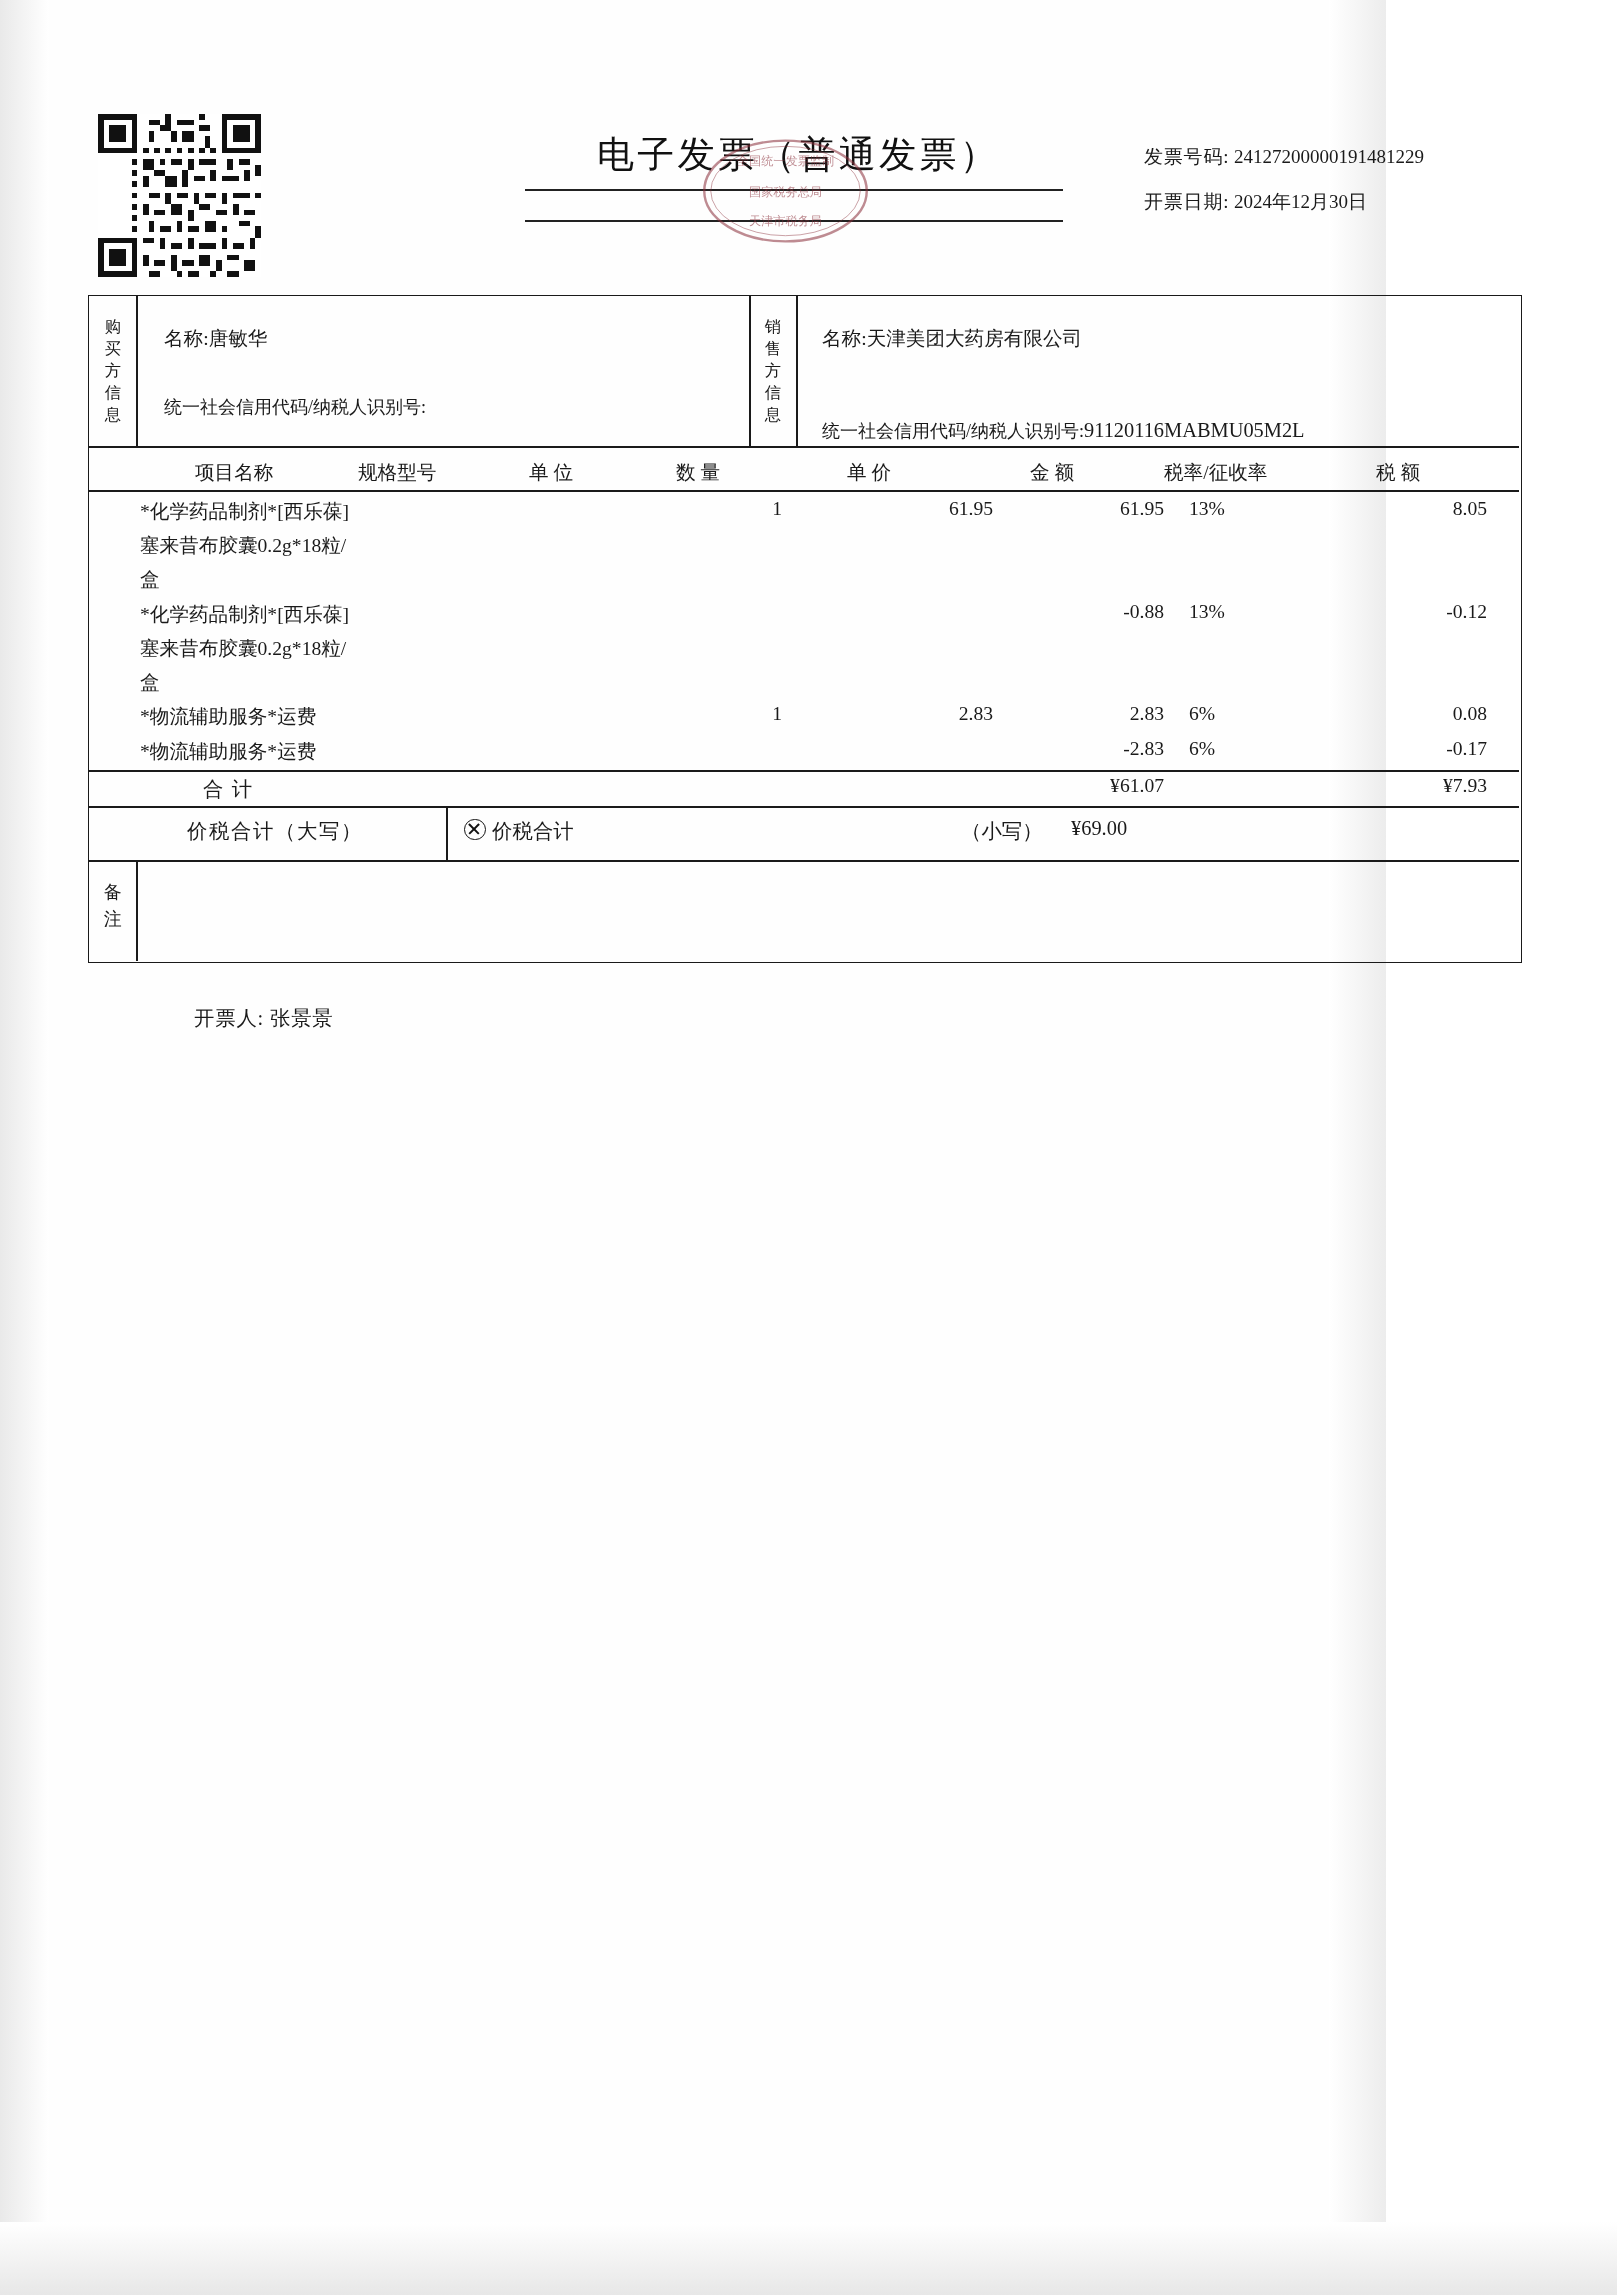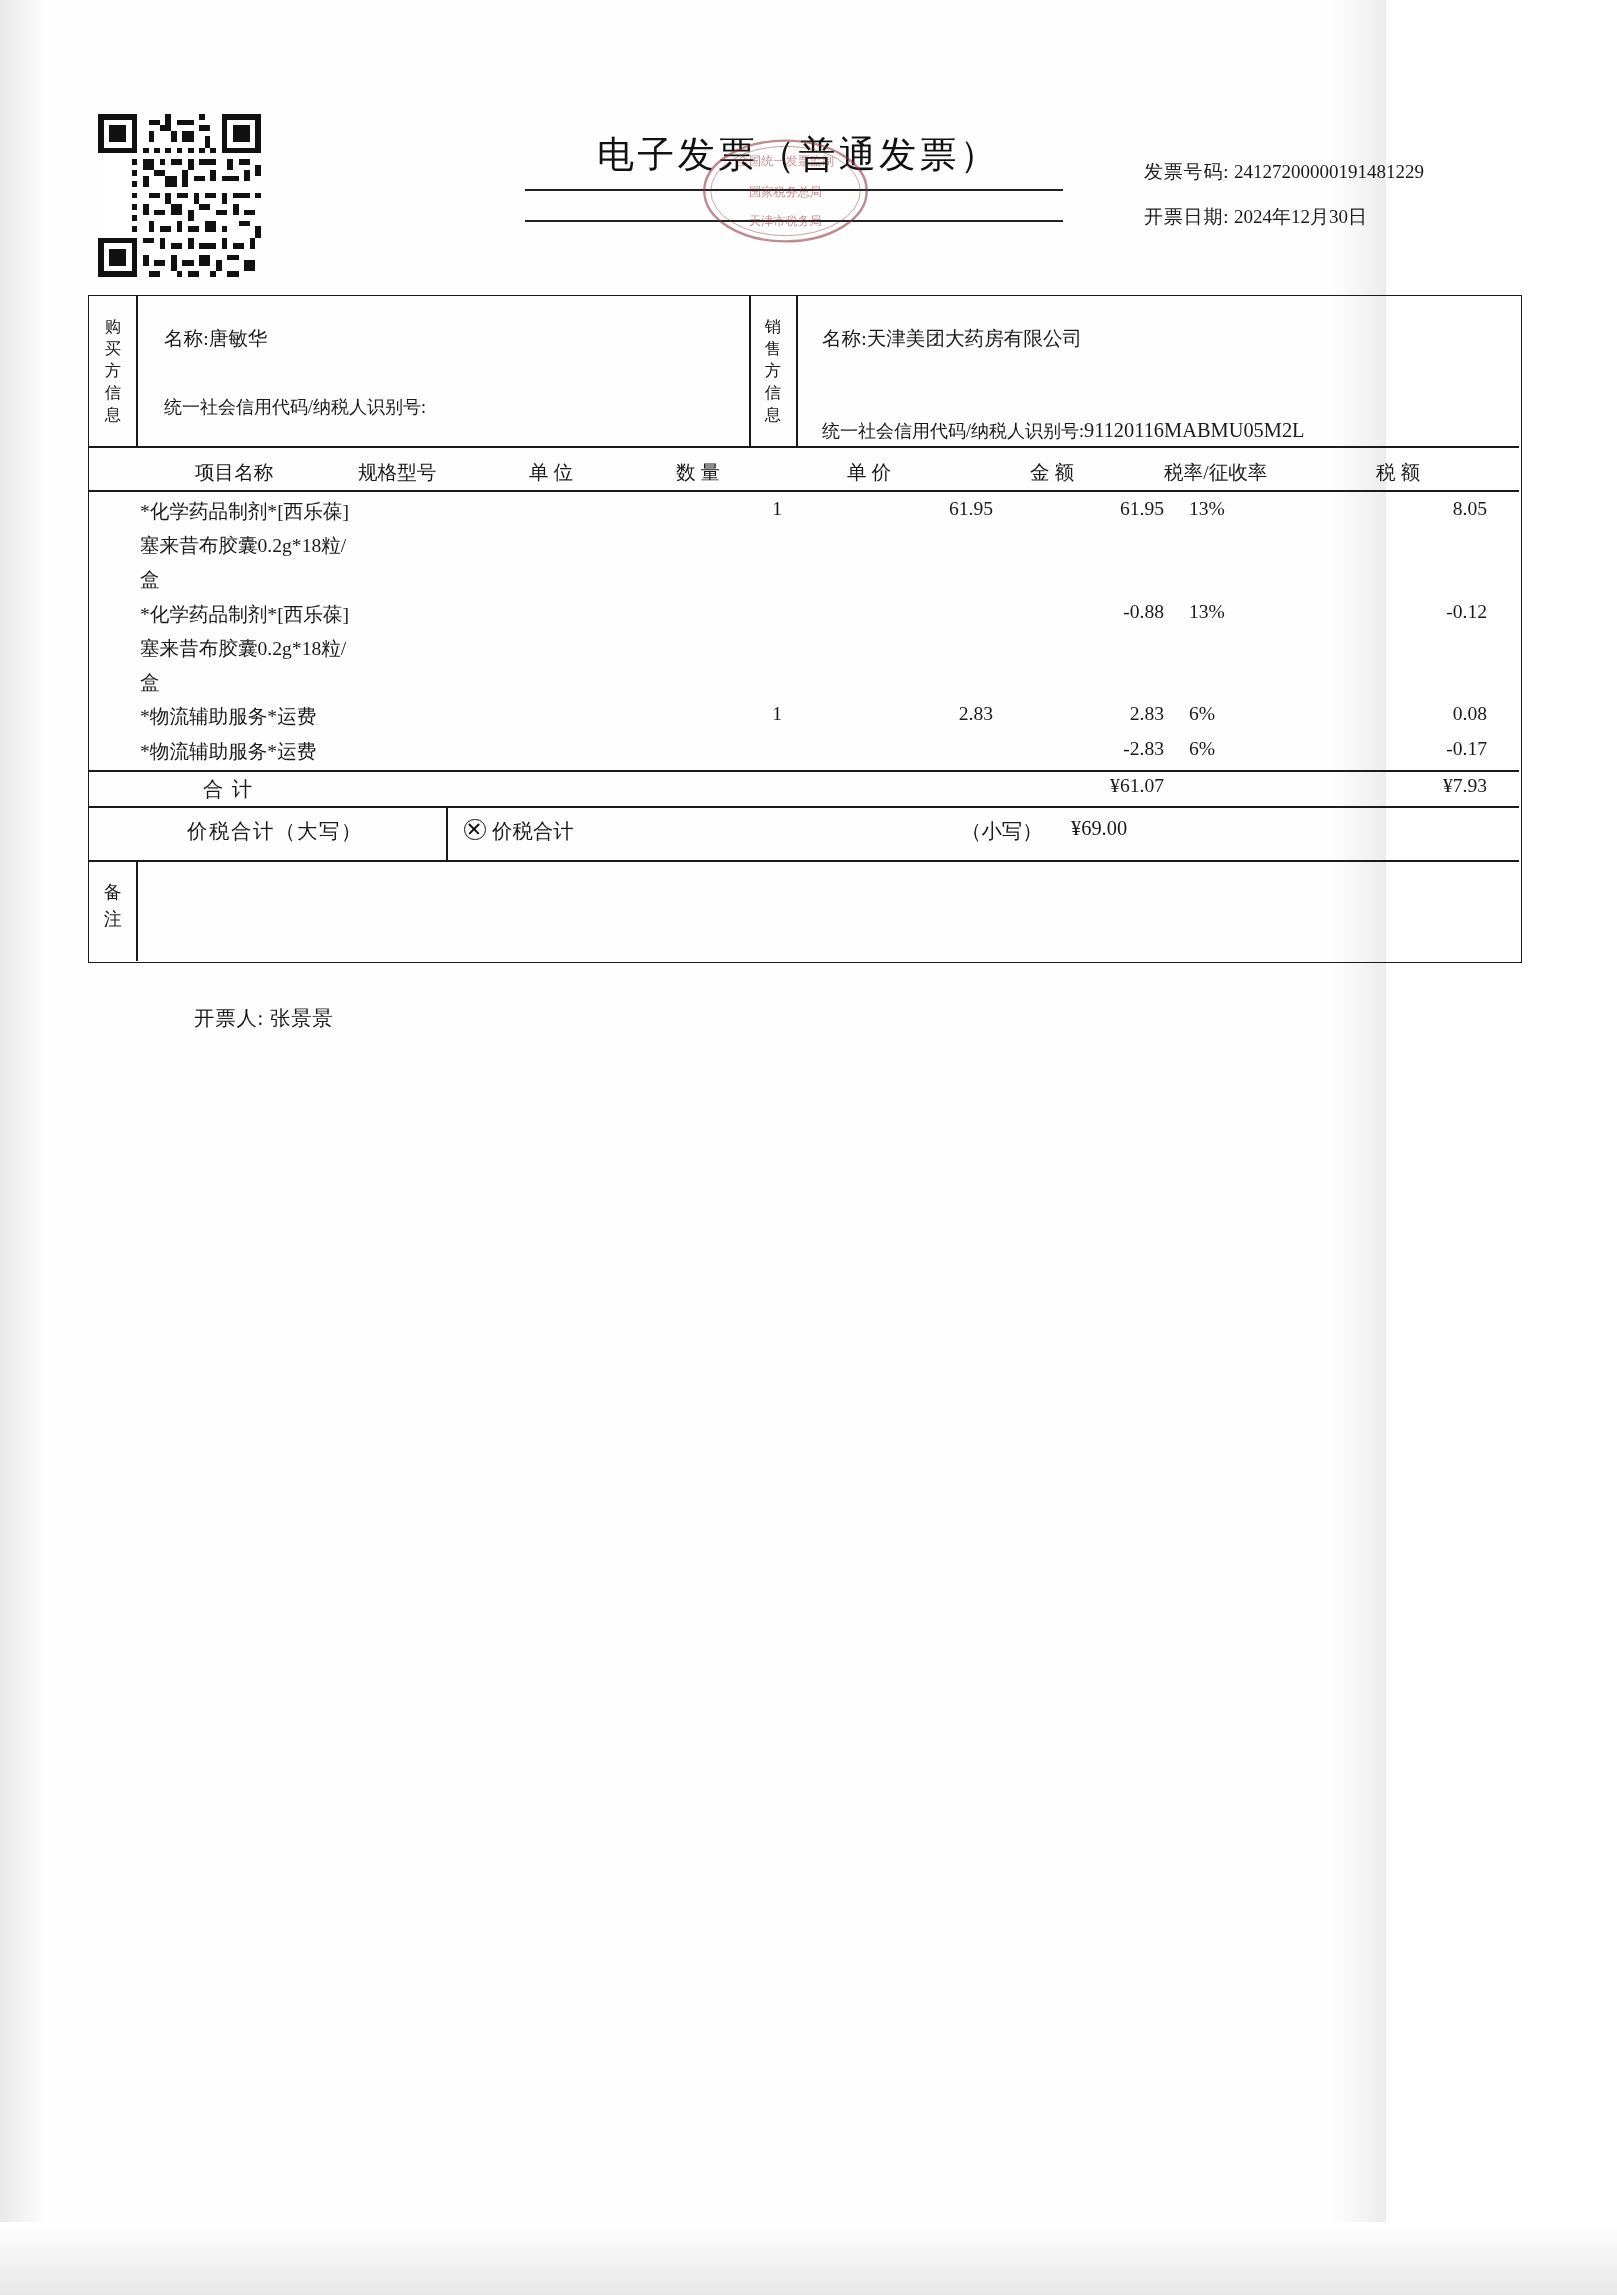--- a/index.html
+++ b/index.html
@@ -83,21 +83,21 @@
     width: 179px;
     height: 130px;
     pointer-events: none;
     opacity: .55;
   }
 
   
   .meta {
     position: absolute;
     left: 1144px;
-    top: 162px;
+    top: 147px;
     font-size: 19px;
     line-height: 1.1;
     font-family: "Liberation Serif", serif;
   }
   .meta .row { margin-bottom: 24.4px; white-space: nowrap; }
   .meta .lbl { letter-spacing: 0.8px; }
   .meta .val { font-family: "Liberation Serif", serif; }
 
   
   .frame {

